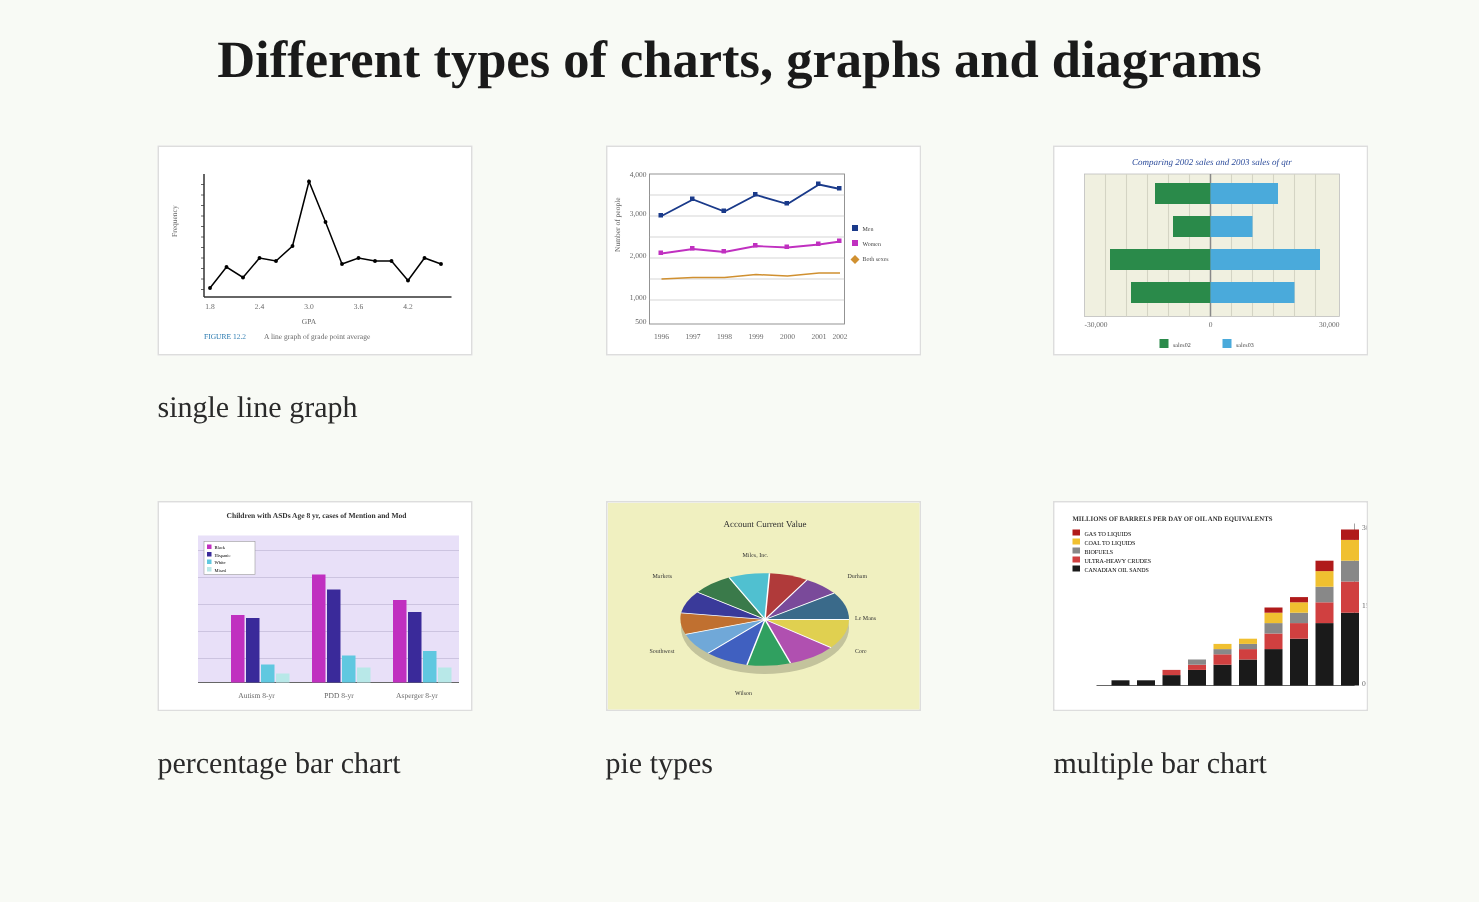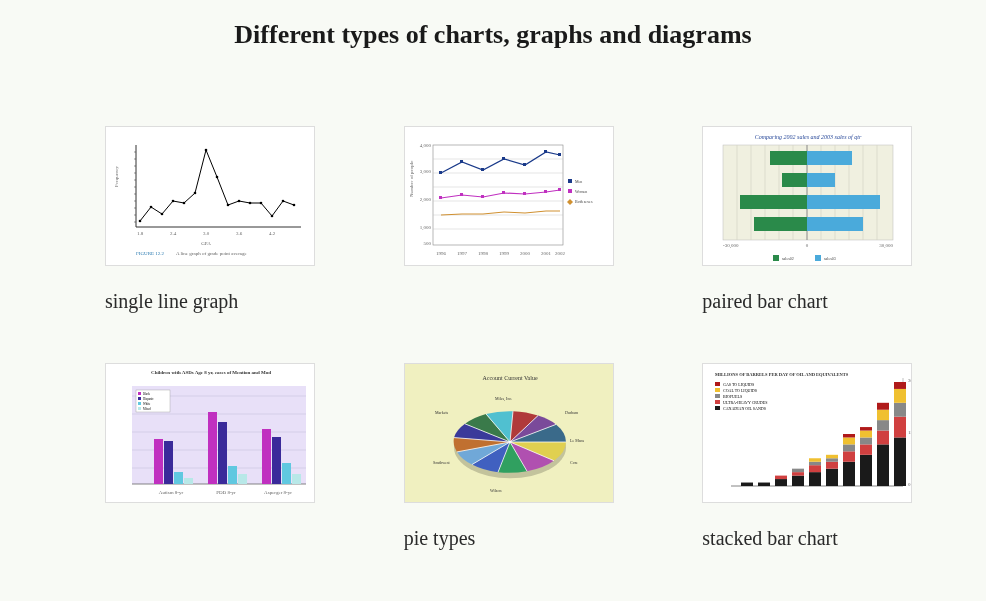--- a/index.html
+++ b/index.html
@@ -4,25 +4,25 @@
   <style>
     * { margin: 0; padding: 0; box-sizing: border-box; }
     body {
       width: 986px;
       height: 601px;
       background: #f8faf5;
       font-family: Georgia, 'Times New Roman', serif;
       padding: 20px 60px;
     }
     .title {
-      font-size: 26px;
+      font-size: 35px;
       font-weight: bold;
       text-align: center;
       color: #1a1a1a;
-      margin-bottom: 76px;
+      margin-bottom: 37px;
     }
     .grid {
       display: grid;
       grid-template-columns: 1fr 1fr 1fr;
       gap: 20px 30px;
       row-gap: 50px;
     }
     .cell {
       display: flex;
       flex-direction: column;
@@ -205,21 +205,20 @@
 
         <rect x="70" y="128" width="6" height="6" fill="#2a8a4a"></rect>
           <text class="tiny-legend" x="79" y="133">sales02</text>
         <rect x="112" y="128" width="6" height="6" fill="#4aaadb"></rect>
           <text class="tiny-legend" x="121" y="133">sales03</text>
         <text class="tiny-text" x="20" y="120">-30,000</text>
         <text class="tiny-text" x="104" y="120" text-anchor="middle">0</text>
         <text class="tiny-text" x="190" y="120" text-anchor="end">30,000</text>
       </svg>
     </div>
-    <div class="caption">paired bar chart</div>
   </div>
 
   <div class="cell">
     <div class="thumb">
       <svg viewBox="0 0 210 140" width="210" height="140">
         <rect x="0" y="0" width="210" height="140" fill="#fff"></rect>
         <text x="105" y="10" text-anchor="middle" font-size="5" fill="#333" font-weight="bold">Children with ASDs Age 8 yr, cases of Mention and Mod</text>
         <rect x="26" y="22" width="174" height="98" fill="#e8e0f8"></rect>
 
         <g stroke="#b8b0d0" stroke-width="0.4">
@@ -253,20 +252,21 @@
           <text font-size="3" x="37" y="36">Hispanic</text>
         <rect x="32" y="38" width="3" height="3" fill="#60c8e0"></rect>
           <text font-size="3" x="37" y="41">White</text>
         <rect x="32" y="43" width="3" height="3" fill="#b8e8e8"></rect>
           <text font-size="3" x="37" y="46">Mixed</text>
         <text class="tiny-text" x="65" y="130" text-anchor="middle">Autism 8-yr</text>
         <text class="tiny-text" x="120" y="130" text-anchor="middle">PDD 8-yr</text>
         <text class="tiny-text" x="172" y="130" text-anchor="middle">Asperger 8-yr</text>
       </svg>
     </div>
+    <div class="caption">percentage bar chart</div>
   </div>
 
   <div class="cell">
     <div class="thumb">
       <svg viewBox="0 0 210 140" width="210" height="140">
         <rect x="0" y="0" width="210" height="140" fill="#f0f0c0"></rect>
         <text x="105" y="16" text-anchor="middle" font-size="6" fill="#333">Account Current Value</text>
         <g transform="translate(105,78) scale(1,0.55)">
 
           <ellipse cx="0" cy="10" rx="56" ry="56" fill="#00000030"></ellipse>
@@ -365,16 +365,16 @@
             <rect x="191" y="52.66666666666667" width="12" height="20.8" fill="#d04040"></rect>
             <rect x="191" y="38.800000000000004" width="12" height="13.866666666666667" fill="#888888"></rect>
             <rect x="191" y="24.933333333333337" width="12" height="13.866666666666667" fill="#f0c030"></rect>
             <rect x="191" y="18.000000000000004" width="12" height="6.933333333333334" fill="#b01a1a"></rect>
           </g>
         <text class="tiny-text" x="205" y="122" text-anchor="start">0</text>
         <text class="tiny-text" x="205" y="70" text-anchor="start">15</text>
         <text class="tiny-text" x="205" y="18" text-anchor="start">30</text>
       </svg>
     </div>
-    <div class="caption">stacked bar chart</div>
+    <div class="caption">multiple bar chart</div>
   </div>
 
 </div>
 
 </body></html>

